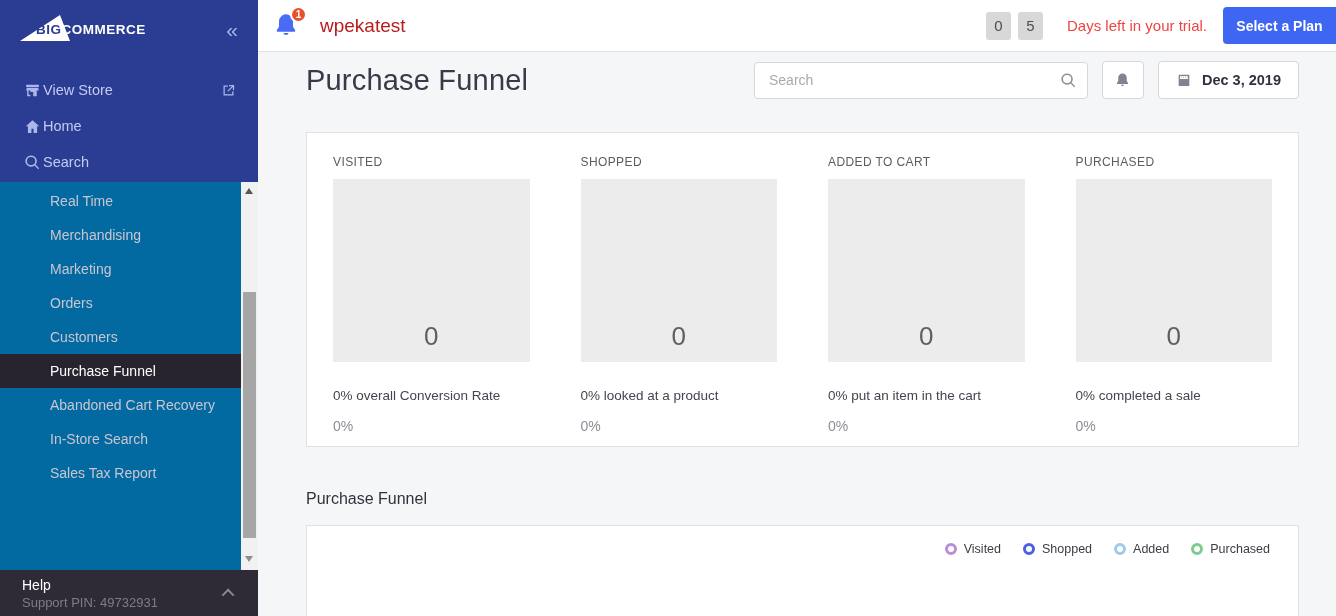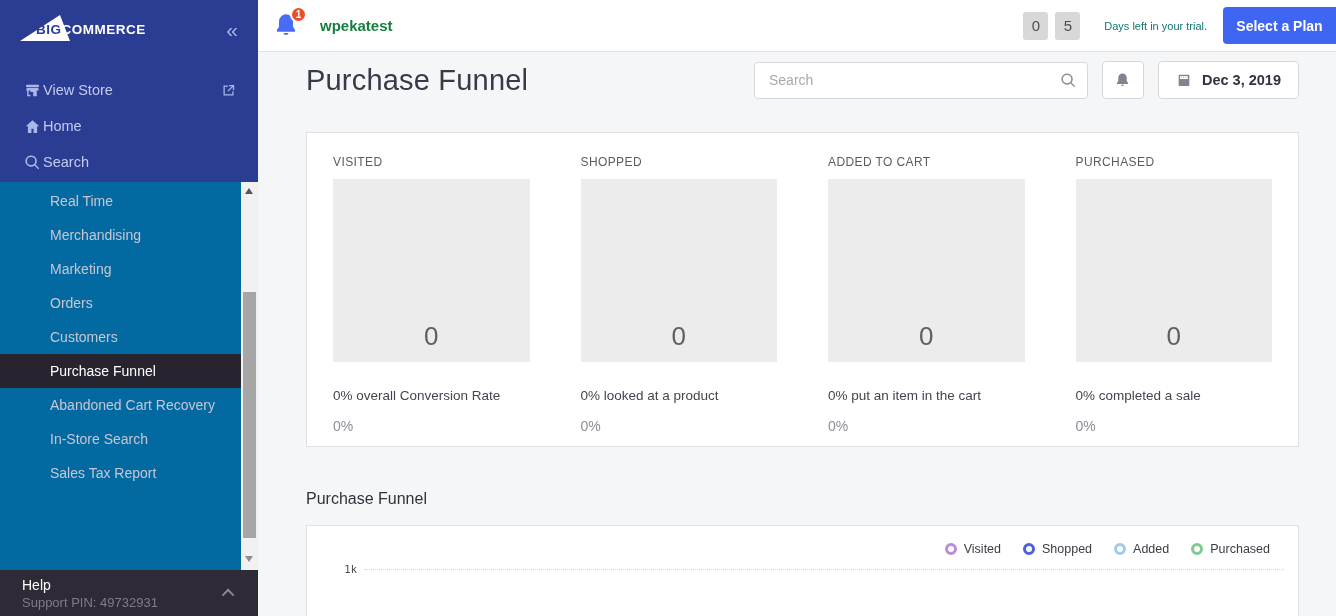--- a/index.html
+++ b/index.html
@@ -57,26 +57,26 @@
           display: flex; flex-direction: column; }
   .topbar { height: 52px; flex: none; background: #ffffff;
             border-bottom: 1px solid #e2e2e4; display: flex; align-items: center;
             padding-left: 14px; }
   .bell-wrap { position: relative; width: 28px; height: 28px; margin-right: 20px;
                cursor: pointer; }
   .bell-wrap .bell-svg { width: 26px; height: 26px; transform: rotate(-15deg); }
   .badge { position: absolute; top: -6px; right: -7px; min-width: 17px; height: 17px;
            border-radius: 50%; border: 2px solid #ffffff; color: #fff; font-size: 10px;
            font-weight: bold; display: flex; align-items: center; justify-content: center; }
-  .store-name { font-weight: bold; font-size: 15px; color: #15803d; }
+  .store-name { font-weight: normal; font-size: 19px; color: #b91c1c; }
   .topbar-right { margin-left: auto; display: flex; align-items: center; }
   .digit { width: 25px; height: 28px; background: #d8d8d8; border-radius: 3px;
            display: flex; align-items: center; justify-content: center;
            font-size: 15px; color: #4d4d4d; margin-right: 7px; }
-  .trial-text { font-size: 11px; color: #0f766e; margin: 0 16px 0 6px; padding-left: 11px; }
+  .trial-text { font-size: 15px; color: #ef4444; margin: 0 16px 0 6px; padding-left: 11px; }
   .select-plan { width: 113px; height: 37px; border: none; border-radius: 4px 0 0 4px;
                  color: #ffffff; font-size: 14px; font-weight: bold; cursor: pointer;
                  font-family: "Liberation Sans", sans-serif; }
 
   .content { flex: 1; padding: 0 37px 0 48px; overflow: hidden; }
   .page-header { display: flex; justify-content: space-between; align-items: center;
                  margin-top: 9px; }
   .page-title { font-size: 29px; font-weight: 300; color: #3b3947; letter-spacing: .2px; }
   .header-controls { display: flex; align-items: center; gap: 14px; }
   .search-box { position: relative; width: 334px; height: 37px; }
@@ -296,21 +296,17 @@
           </span>
           <span class="legend-item">
             <span class="legend-ring" style="border-color: rgb(159, 201, 237);"></span>
             <span>Added</span>
           </span>
           <span class="legend-item">
             <span class="legend-ring" style="border-color: rgb(126, 203, 143);"></span>
             <span>Purchased</span>
           </span>
         </div>
-        <div class="axis-row">
-          <span class="y-tick">1k</span>
-          <span class="gridline"></span>
-        </div>
       </section>
 
     </div>
   </div>
 </div>
 
 </body></html>

